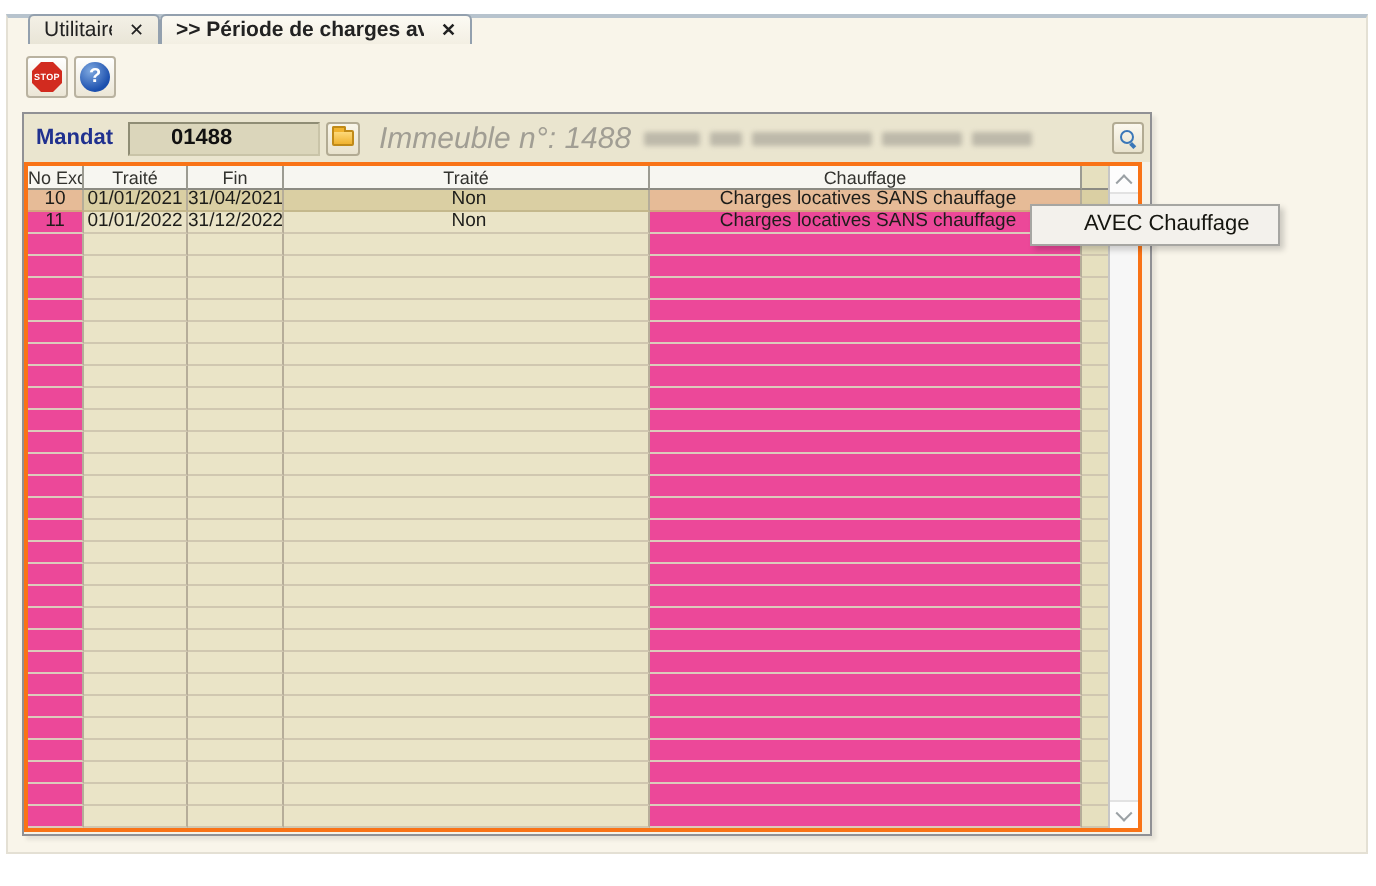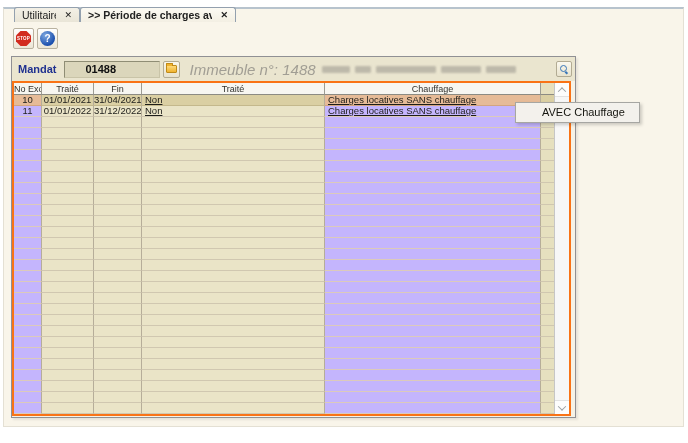--- a/index.html
+++ b/index.html
@@ -58,27 +58,27 @@
         border:2px solid #f97316;background:#eae4c7;display:flex;overflow:hidden;}
   .grid-main{width:540px;display:flex;flex-direction:column;}
   .grid-header{display:flex;height:12px;flex:none;}
   .hcell{box-sizing:border-box;height:12px;line-height:12px;font-size:9px;color:#33332f;text-align:center;
          background:#f7f6f1;border-right:1px solid #9c9b92;border-bottom:1px solid #8c8b83;overflow:hidden;white-space:nowrap;}
   .hfill{box-sizing:border-box;height:12px;background:#e6e0bf;border-bottom:1px solid #8c8b83;}
   .grid-body{flex:1;overflow:hidden;}
   .grow{display:flex;height:11px;}
   .cell{box-sizing:border-box;height:11px;line-height:10px;font-size:9.5px;color:#1d1d1a;white-space:nowrap;
         overflow:hidden;border-right:1px solid #b6ad99;border-bottom:1px solid #d0c7b0;}
-  .c-pink{background:#c4b5fd;border-bottom-color:#dccabb;}
+  .c-pink{background:#ec4899;border-bottom-color:#dccabb;}
   .c-beige{background:#eae4c7;}
   .c-fill{background:#e6e0bf;border-right:none;}
   .grow.sel .c-pink{background:#e6bb97;border-bottom-color:#d3a57f;}
   .grow.sel .c-beige,.grow.sel .c-fill{background:#dacfa3;border-bottom-color:#c4b88c;}
   .t-center{text-align:center;}
-  .t-left{padding-left:3px;text-align:left;text-decoration:underline;}
+  .t-left{padding-left:3px;text-align:center;}
   .w-noexo{width:28px;} .w-debut{width:52px;} .w-fin{width:48px;} .w-traite{width:183px;} .w-chauf{width:216px;} .w-fill{width:13px;}
 
   
   .vscroll{width:15px;flex:none;background:#f7f7f7;border-left:1px solid #c6c6c6;position:relative;box-sizing:border-box;}
   .scroll-btn{position:absolute;left:0;width:14px;height:13px;background:#fdfdfd;display:flex;align-items:center;justify-content:center;cursor:pointer;}
   .scroll-btn.top{top:0;border-bottom:1px solid #e2e2e2;}
   .scroll-btn.bottom{bottom:0;border-top:1px solid #e2e2e2;}
   .chev{width:5px;height:5px;border-left:1.4px solid #9aa0a4;border-top:1.4px solid #9aa0a4;}
   .chev.up{transform:rotate(45deg) translate(1px,1px);}
   .chev.down{transform:rotate(225deg) translate(1px,1px);}

